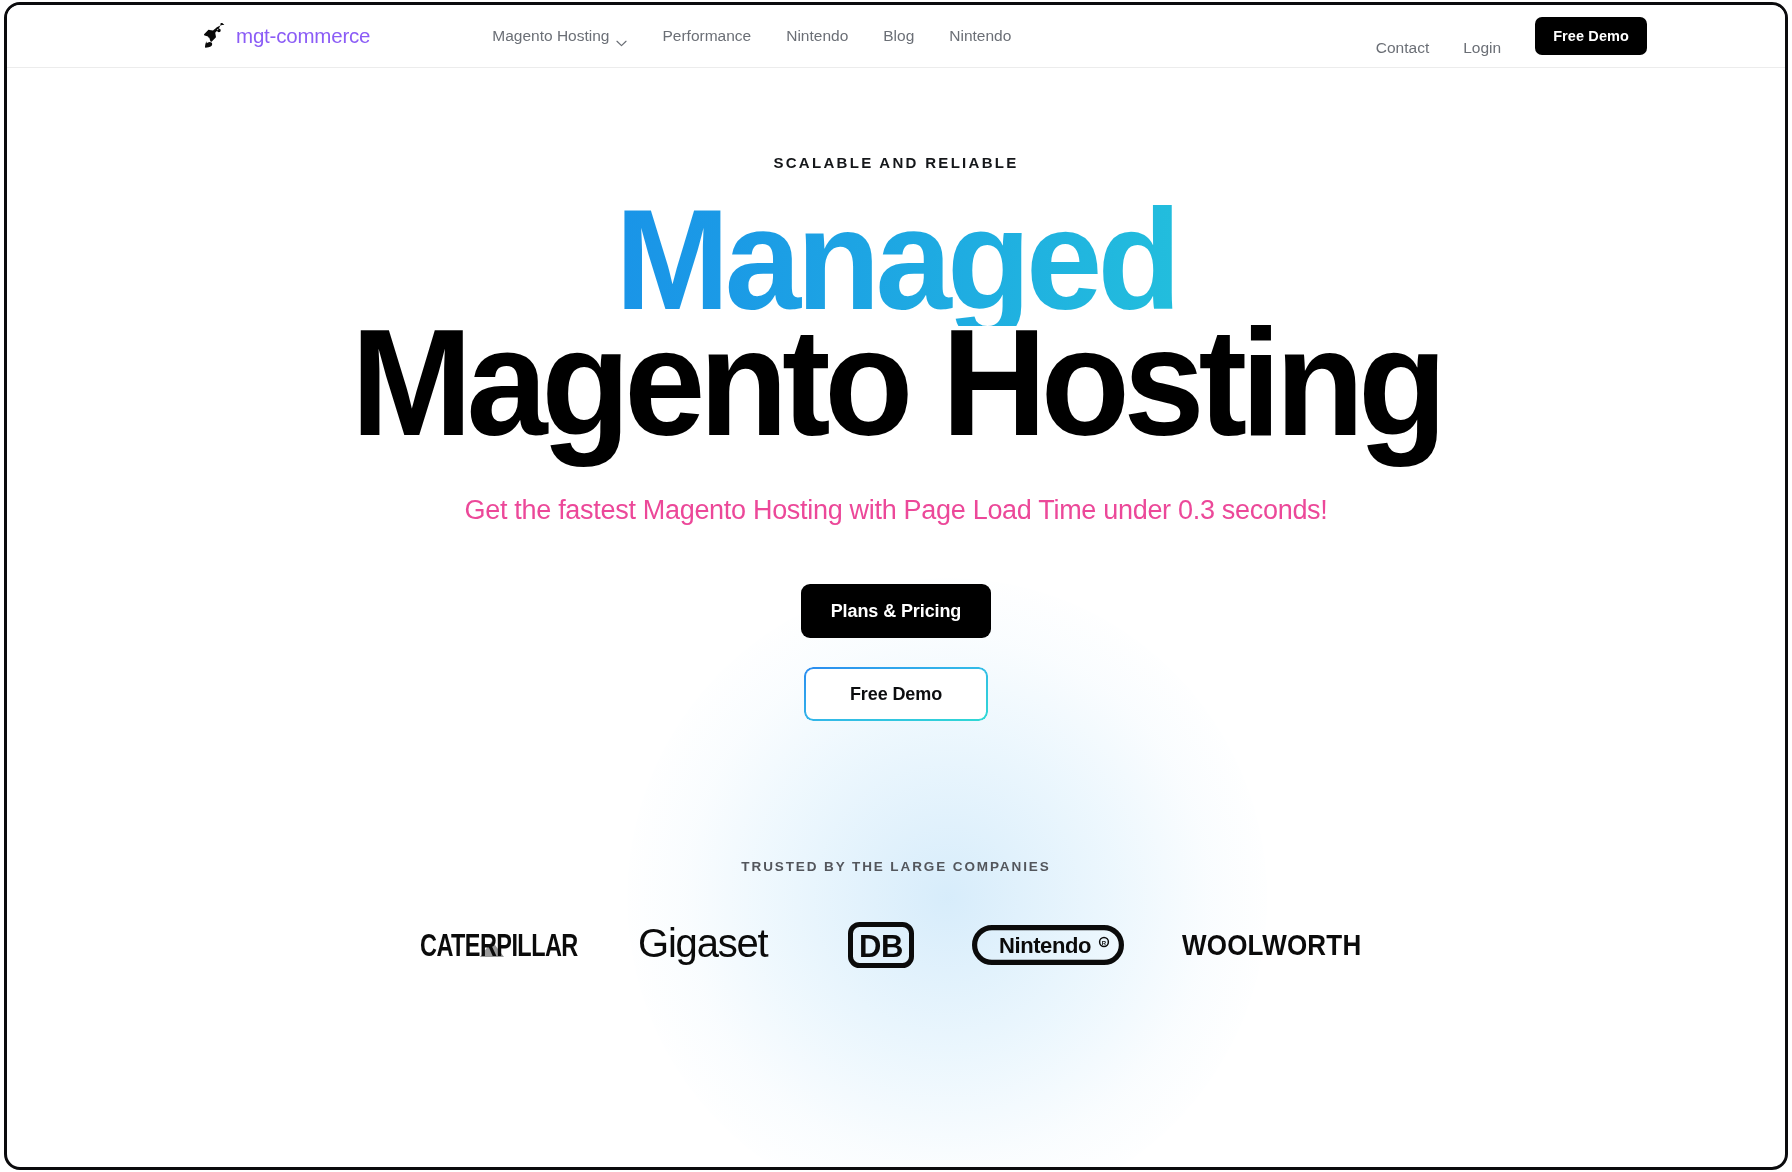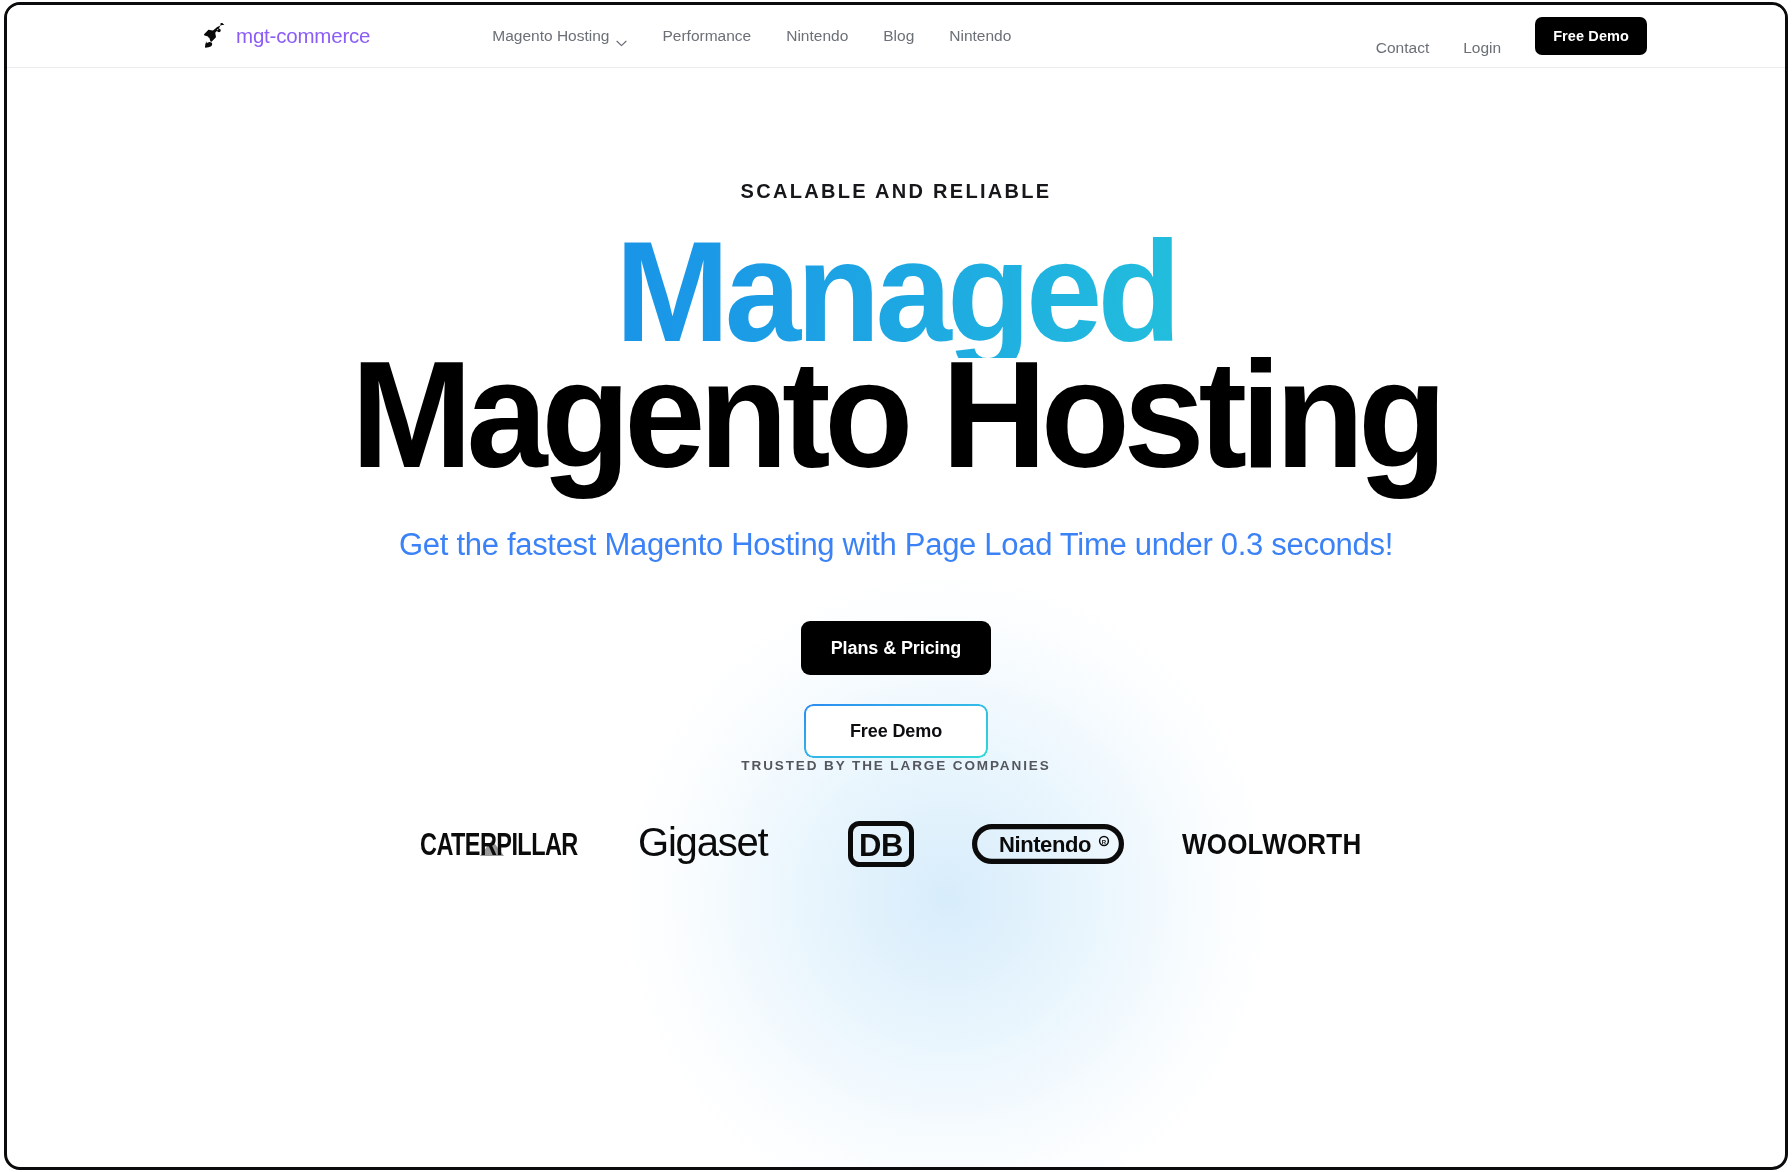--- a/index.html
+++ b/index.html
@@ -122,22 +122,22 @@
         rgba(220,240,252,0.55) 36%,
         rgba(235,246,253,0.28) 58%,
         rgba(255,255,255,0) 73%);
     pointer-events: none;
     z-index: 0;
   }
 
   .hero-inner { position: relative; z-index: 2; }
 
   .eyebrow {
-    margin-top: 112px;
-    font-size: 20px;
+    margin-top: 86px;
+    font-size: 15px;
     font-weight: 700;
     letter-spacing: 2.3px;
     color: #15171a;
     text-transform: uppercase;
   }
 
   .headline {
     margin-top: 22px;
     line-height: 0.93;
     font-family: "Liberation Sans", sans-serif;
@@ -160,22 +160,22 @@
   }
   .headline-main {
     color: #000;
     font-size: 152px;
     letter-spacing: -6.5px;
     margin-top: -14px;
   }
 
   .subtitle {
     margin-top: 42px;
-    font-size: 31px;
-    color: #3b82f6;
+    font-size: 27px;
+    color: #ec4899;
     letter-spacing: -0.3px;
   }
 
   .cta-row {
     margin-top: 58px;
     display: flex;
     justify-content: center;
     align-items: center;
     gap: 29px;
     flex-direction: column;
@@ -220,20 +220,21 @@
     background: linear-gradient(160deg, #2b8cf0 0%, #33b9e8 50%, #2fd9d4 100%);
     -webkit-mask: linear-gradient(#000 0 0) content-box, linear-gradient(#000 0 0);
     -webkit-mask-composite: xor;
     mask: linear-gradient(#000 0 0) content-box, linear-gradient(#000 0 0);
     mask-composite: exclude;
     pointer-events: none;
   }
 
   
   .trusted-label {
+    margin-top: 138px;
     font-size: 13.5px;
     font-weight: 700;
     letter-spacing: 1.9px;
     color: #53565c;
     text-transform: uppercase;
   }
 
   .logo-row {
     margin-top: 48px;
     display: flex;

